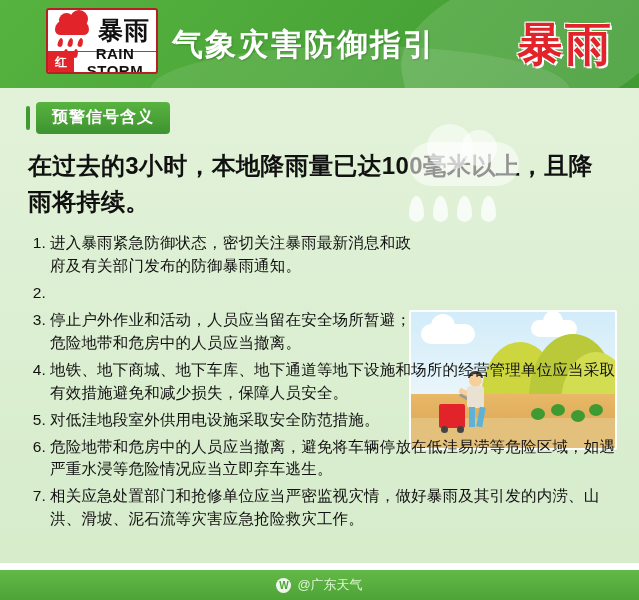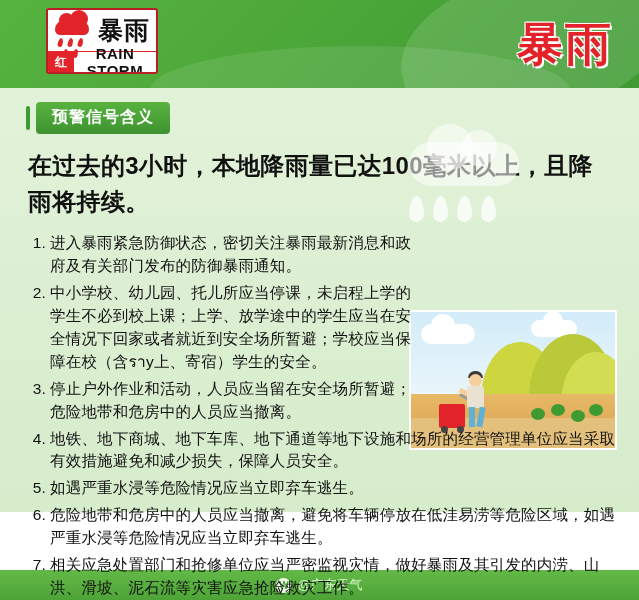--- a/index.html
+++ b/index.html
@@ -166,21 +166,21 @@
     font-weight: bold;
     color: #e2242a;
     letter-spacing: 2px;
     text-shadow: 2px 2px 0 #ffffff, -1px -1px 0 #ffffff, 1px -1px 0 #ffffff, -1px 1px 0 #ffffff;
     font-family: "DejaVu Sans", sans-serif;
   }
 
   
   .body-area {
     position: relative;
-    height: 424px;
+    height: 475px;
     background: #ddf0d4;
     background: linear-gradient(180deg, #e2f2d9 0%, #d6eccb 100%);
     padding: 14px 20px 0 20px;
     box-sizing: border-box;
   }
   .deco-cloud {
     position: absolute;
     background: rgba(255,255,255,0.55);
     border-radius: 50%;
   }
@@ -346,20 +346,21 @@
           </div>
         </div>
         <div class="badge-cn">暴雨</div>
       </div>
       <div class="badge-bottom">
         <div class="badge-red-box">红</div>
         <div class="badge-en">RAIN STORM</div>
       </div>
     </div>
 
+    <div class="header-title">气象灾害防御指引</div>
     <div class="header-bigword">暴雨</div>
   </div>
 
   <div class="body-area">
 
     <div class="deco-cloud cloud-a"></div>
     <div class="deco-drops">
       <i></i>
         <i></i>
         <i></i>
@@ -373,33 +374,32 @@
     <div class="meaning-text">在过去的3小时，本地降雨量已达100毫米以上，且降雨将持续。</div>
 
 
     <div class="list">
       <div class="list-item">
         <div class="list-num">1.</div>
         <div class="list-text narrow">进入暴雨紧急防御状态，密切关注暴雨最新消息和政府及有关部门发布的防御暴雨通知。</div>
       </div>
       <div class="list-item">
         <div class="list-num">2.</div>
-        <div class="list-text narrow">中小学校、幼儿园、托儿所应当停课，未启程上学的学生不必到校上课；上学、放学途中的学生应当在安全情况下回家或者就近到安全场所暂避；学校应当保障在校（含ราy上、寄宿）学生的安全。</div>
       </div>
       <div class="list-item">
         <div class="list-num">3.</div>
         <div class="list-text narrow">停止户外作业和活动，人员应当留在安全场所暂避；危险地带和危房中的人员应当撤离。</div>
       </div>
       <div class="list-item">
         <div class="list-num">4.</div>
         <div class="list-text">地铁、地下商城、地下车库、地下通道等地下设施和场所的经营管理单位应当采取有效措施避免和减少损失，保障人员安全。</div>
       </div>
       <div class="list-item">
         <div class="list-num">5.</div>
-        <div class="list-text">如遇严重水浸等危险情况应当立即弃车逃生。</div>
+        <div class="list-text">对低洼地段室外供用电设施采取安全防范措施。</div>
       </div>
       <div class="list-item">
         <div class="list-num">6.</div>
         <div class="list-text">危险地带和危房中的人员应当撤离，避免将车辆停放在低洼易涝等危险区域，如遇严重水浸等危险情况应当立即弃车逃生。</div>
       </div>
       <div class="list-item">
         <div class="list-num">7.</div>
         <div class="list-text">相关应急处置部门和抢修单位应当严密监视灾情，做好暴雨及其引发的内涝、山洪、滑坡、泥石流等灾害应急抢险救灾工作。</div>
       </div>
     </div>

